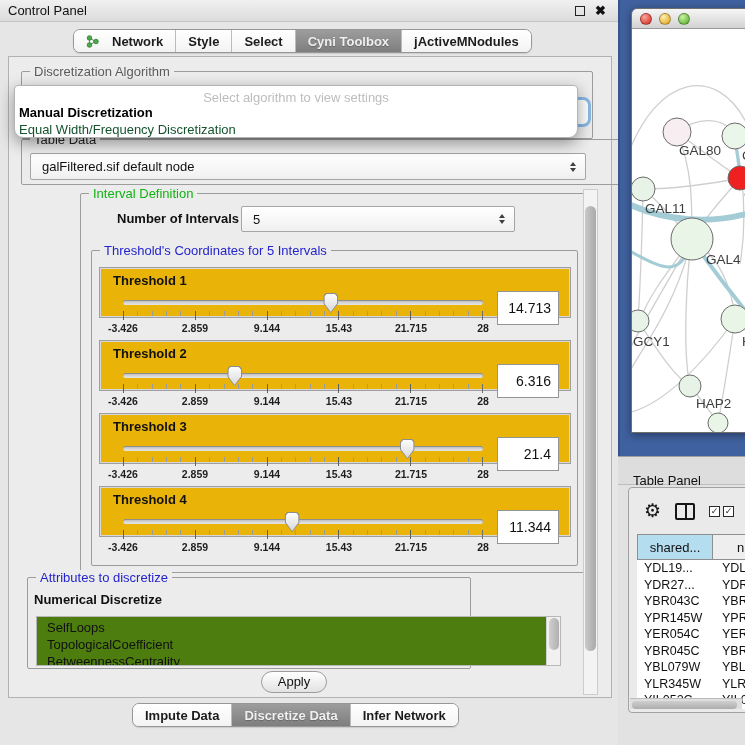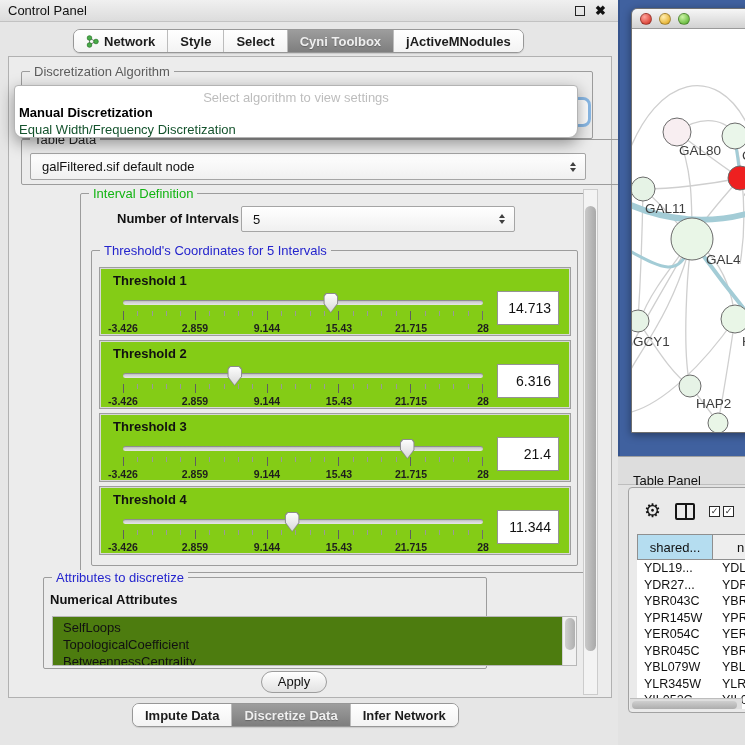--- a/index.html
+++ b/index.html
@@ -12,21 +12,21 @@
     background:linear-gradient(#f0f0f0,#dcdcdc); border-bottom:1px solid #c2c2c2;
     display:flex; align-items:center; }
   .cp-title { font-size:13px; color:#111; padding-left:8px; }
   .tb-icons { position:absolute; right:12px; top:0; height:22px; display:flex; align-items:center; gap:10px; }
   .float-icon { width:10px; height:10px; border:1.6px solid #222; background:transparent; display:inline-block; }
   .close-icon { font-size:13px; font-weight:bold; color:#111; line-height:22px; }
 
   
   .seg-bar { position:absolute; display:flex; border:1px solid #979797; border-radius:7px;
     overflow:hidden; background:#fcfcfc; box-shadow:0 1px 1px rgba(0,0,0,.12); height:24px; }
-  .seg { display:flex; align-items:center; gap:5px; padding:0 12px; font-size:13px; font-weight:600;
+  .seg { display:flex; align-items:center; gap:13px; padding:0 12px; font-size:13px; font-weight:600;
     color:#1c1c1c; border-left:1px solid #bcbcbc; background:linear-gradient(#ffffff,#f3f3f3); cursor:default; }
   .seg:first-child { border-left:none; }
   .seg.sel { background:linear-gradient(#9d9d9d,#7e7e7e); color:#efefef; text-shadow:0 1px 1px rgba(0,0,0,.25); }
 
   .cp-main { position:absolute; left:8px; top:56px; width:604px; height:642px;
     background:#ececec; border:1px solid #b1b1b1; }
 
   
   .group { position:absolute; border:1px solid #9c9c9c; border-radius:2px; }
   .legend { position:absolute; top:-8px; left:8px; background:#ececec; padding:0 4px;
@@ -50,22 +50,22 @@
   
   .blue-combo { position:absolute; left:300px; top:40px; width:282px; height:30px;
     border:3px solid #8ab9e6; border-radius:8px; background:#fff; z-index:5; }
   .algo-popup { position:absolute; left:5px; top:28px; width:564px; height:53px; background:#fff;
     border:1px solid #b3b3b3; border-radius:4px 4px 9px 9px; box-shadow:0 5px 16px rgba(0,0,0,.4); z-index:30; }
   .algo-ph { position:absolute; left:0; right:0; top:4px; text-align:center; color:#bdbdbd; font-size:13px; }
   .algo-opt1 { position:absolute; left:4px; top:19px; font-size:13px; font-weight:700; color:#000; }
   .algo-opt2 { position:absolute; left:4px; top:36px; font-size:13px; color:#14532d; }
 
   
-  .thr-panel { position:absolute; left:7px; width:472px; height:69px; border:1px solid #9e9e9e;
-    background:#84cc16; box-shadow:inset 0 0 0 1px #d8d8d8; }
+  .thr-panel { position:absolute; left:7px; width:472px; height:51px; border:1px solid #9e9e9e;
+    background:#eab308; box-shadow:inset 0 0 0 1px #d8d8d8; }
   .thr-label { position:absolute; left:13px; top:5px; font-size:13px; font-weight:700; color:#111; }
   .slider-area { position:absolute; left:23px; top:30px; width:360px; height:38px; }
   .track { position:absolute; left:0; right:0; top:2px; height:5px; border-radius:3px;
     background:linear-gradient(#bfbfbf,#e6e6e6); box-shadow:inset 0 1px 1px rgba(0,0,0,.3); }
   .handle { position:absolute; top:-5px; width:15px; height:20px; transform:translateX(-50%);
     clip-path:polygon(18% 0,82% 0,100% 15%,100% 52%,50% 100%,0 52%,0 15%); background:#8c8c8c; }
   .handle::after { content:""; position:absolute; inset:1px;
     clip-path:polygon(18% 0,82% 0,100% 15%,100% 52%,50% 100%,0 52%,0 15%);
     background:linear-gradient(#fdfdfd,#d8d8d8); }
   .ticks { position:absolute; left:0; right:0; top:13px; height:9px; border-right:1px solid #6e6e6e;
@@ -277,23 +277,23 @@
             <span class="tick-lab" style="left:40%">9.144</span>
             <span class="tick-lab" style="left:60%">15.43</span>
             <span class="tick-lab" style="left:80%">21.715</span>
             <span class="tick-lab" style="left:100%">28</span>
           </div>
           <div class="value-box">11.344</div>
         </div>
       </div>
     </div>
 
-    <div class="group" style="left:34px; top:520px; width:444px; height:92px;">
+    <div class="group" style="left:18px; top:520px; width:444px; height:92px;">
       <span class="legend blue">Attributes to discretize</span>
-      <span style="position:absolute; left:6px; top:14px; font-size:13px; font-weight:700; color:#111;">Numerical Attributes</span>
+      <span style="position:absolute; left:6px; top:14px; font-size:13px; font-weight:700; color:#111;">Numerical Discretize</span>
       <div class="attr-list">
         <div class="attr-item" style="padding-top:2px;">SelfLoops</div>
         <div class="attr-item">TopologicalCoefficient</div>
         <div class="attr-item">BetweennessCentrality</div>
         <div class="list-vscroll">
           <div class="list-vthumb"></div>
         </div>
       </div>
     </div>
 

